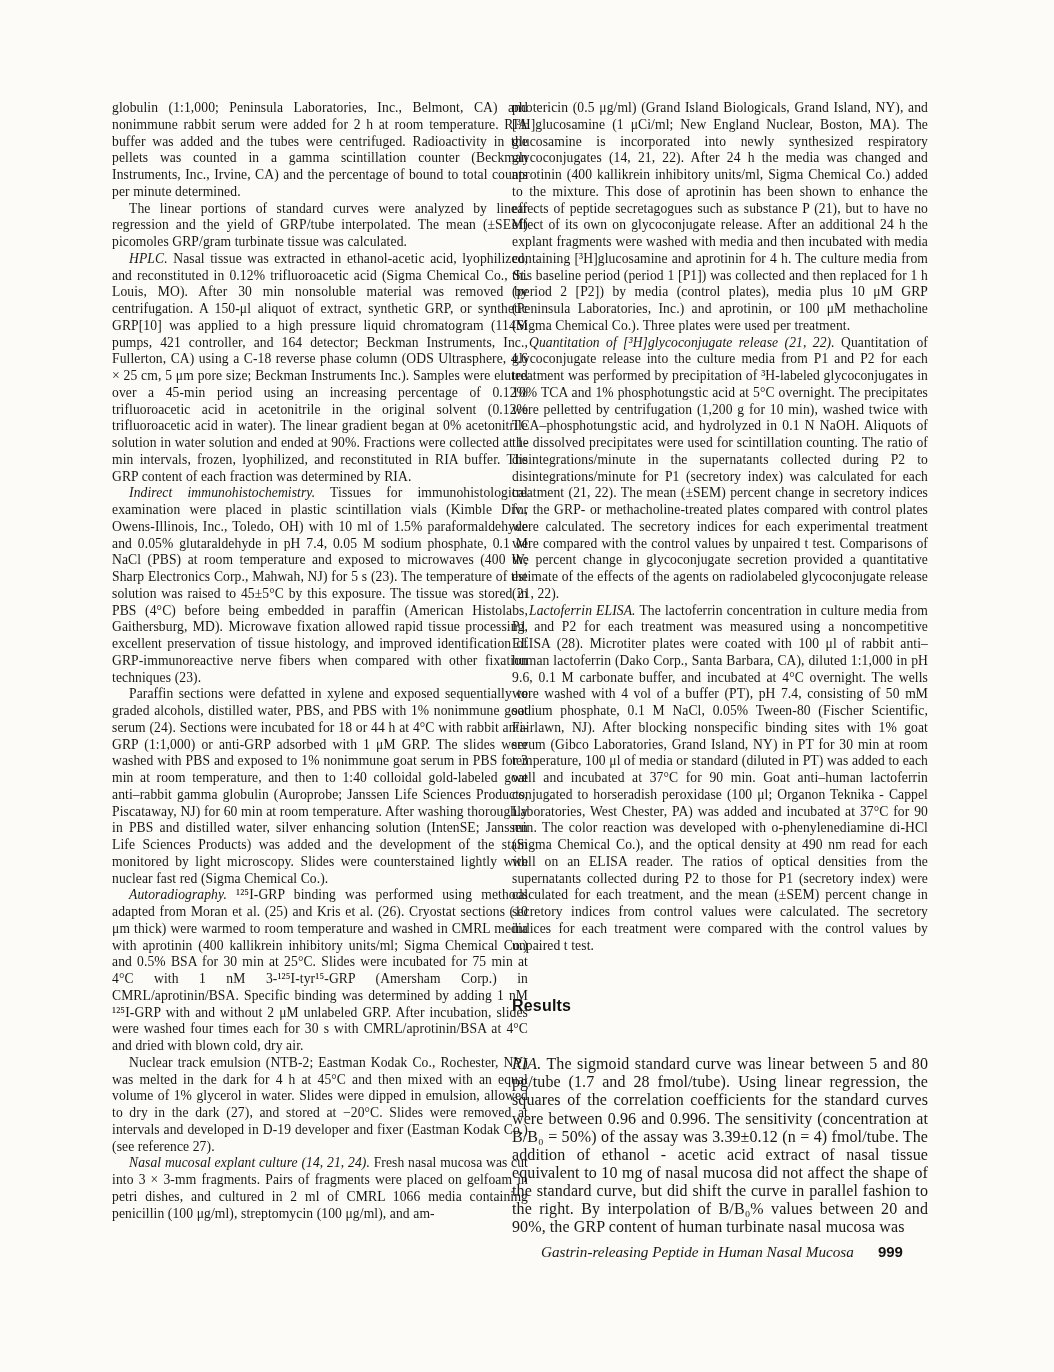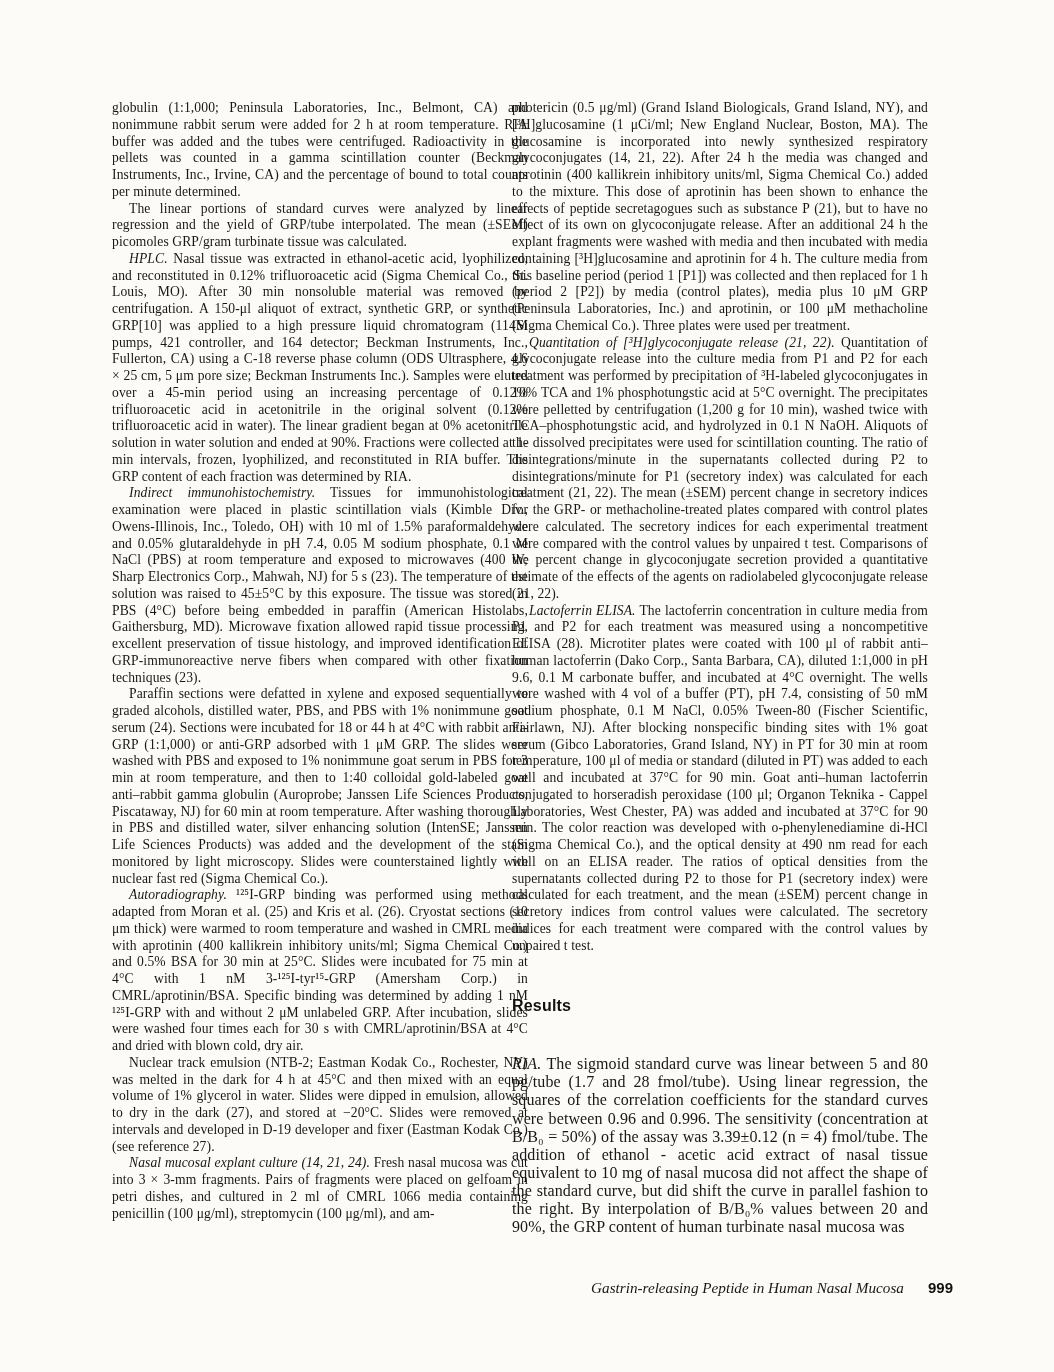--- a/index.html
+++ b/index.html
@@ -40,24 +40,23 @@
     margin: 43px 0 40px 0;
     color: #121110;
   }
   p.para.results {
     font-size: 16px;
     line-height: 18.1px;
     letter-spacing: 0.1px;
   }
   .footer {
     position: absolute;
-    top: 1279px;
+    top: 1243px;
     left: 541px;
     width: 412px;
-    text-align: right;
     white-space: nowrap;
   }
   .running-title {
     font-style: italic;
     font-size: 15.2px;
     color: #181716;
   }
   .page-number {
     font-family: "Liberation Sans", "DejaVu Sans", sans-serif;
     font-weight: bold;

